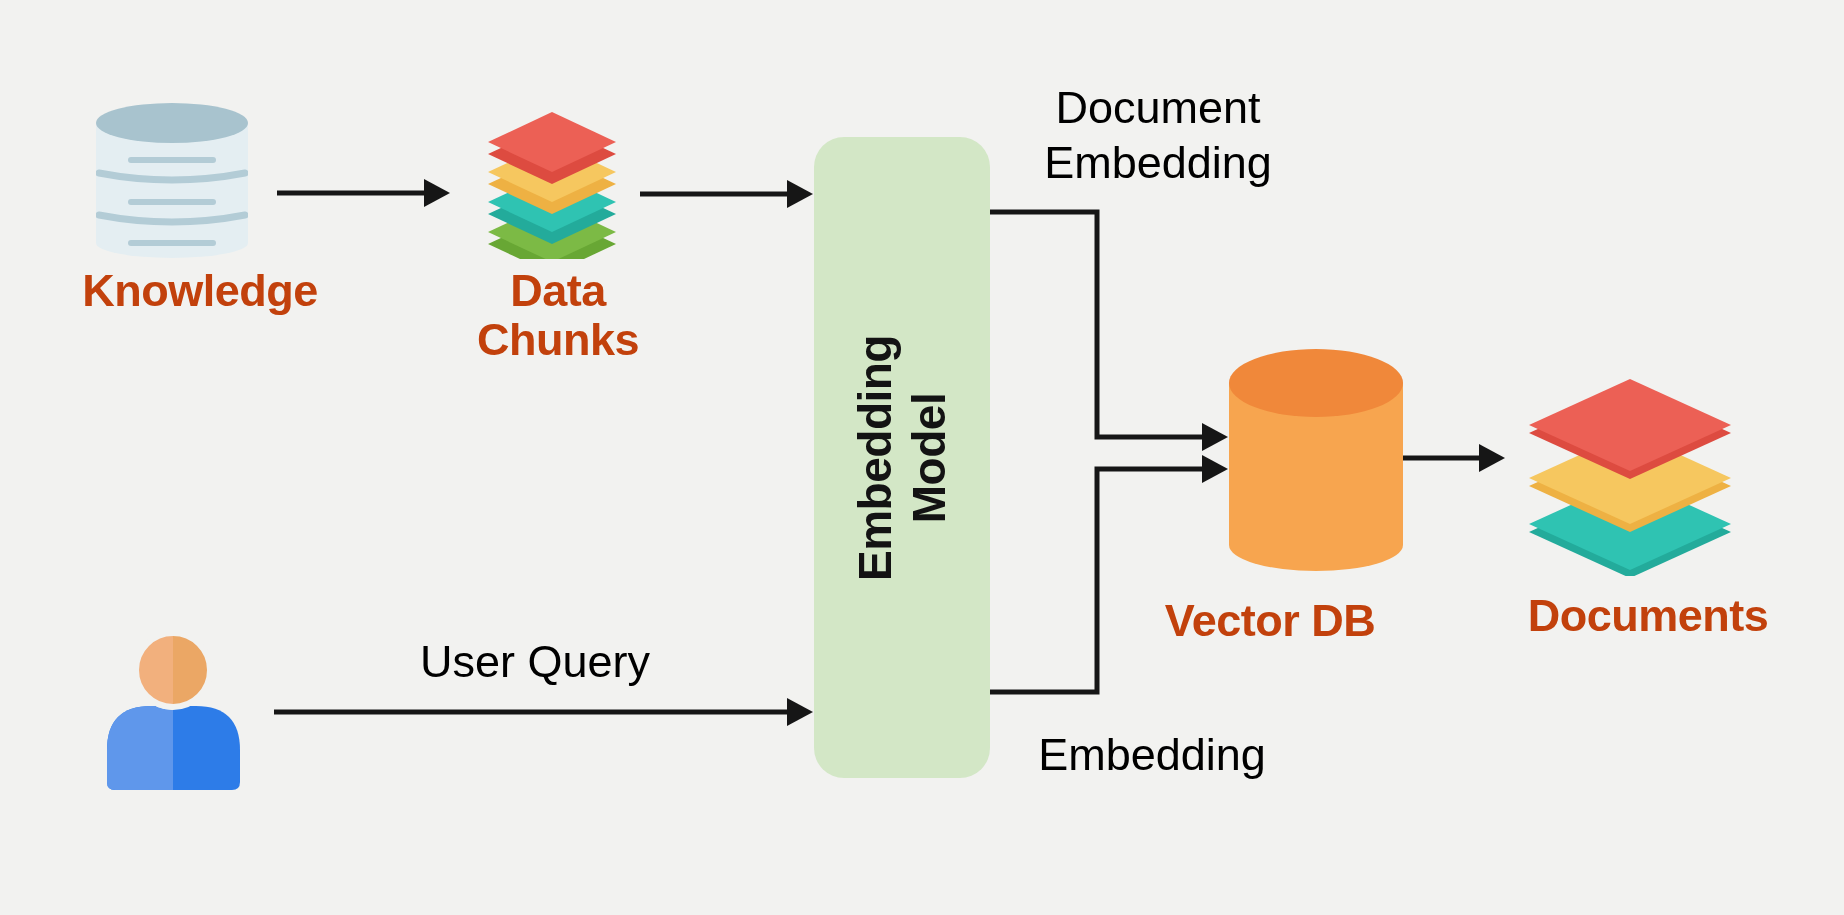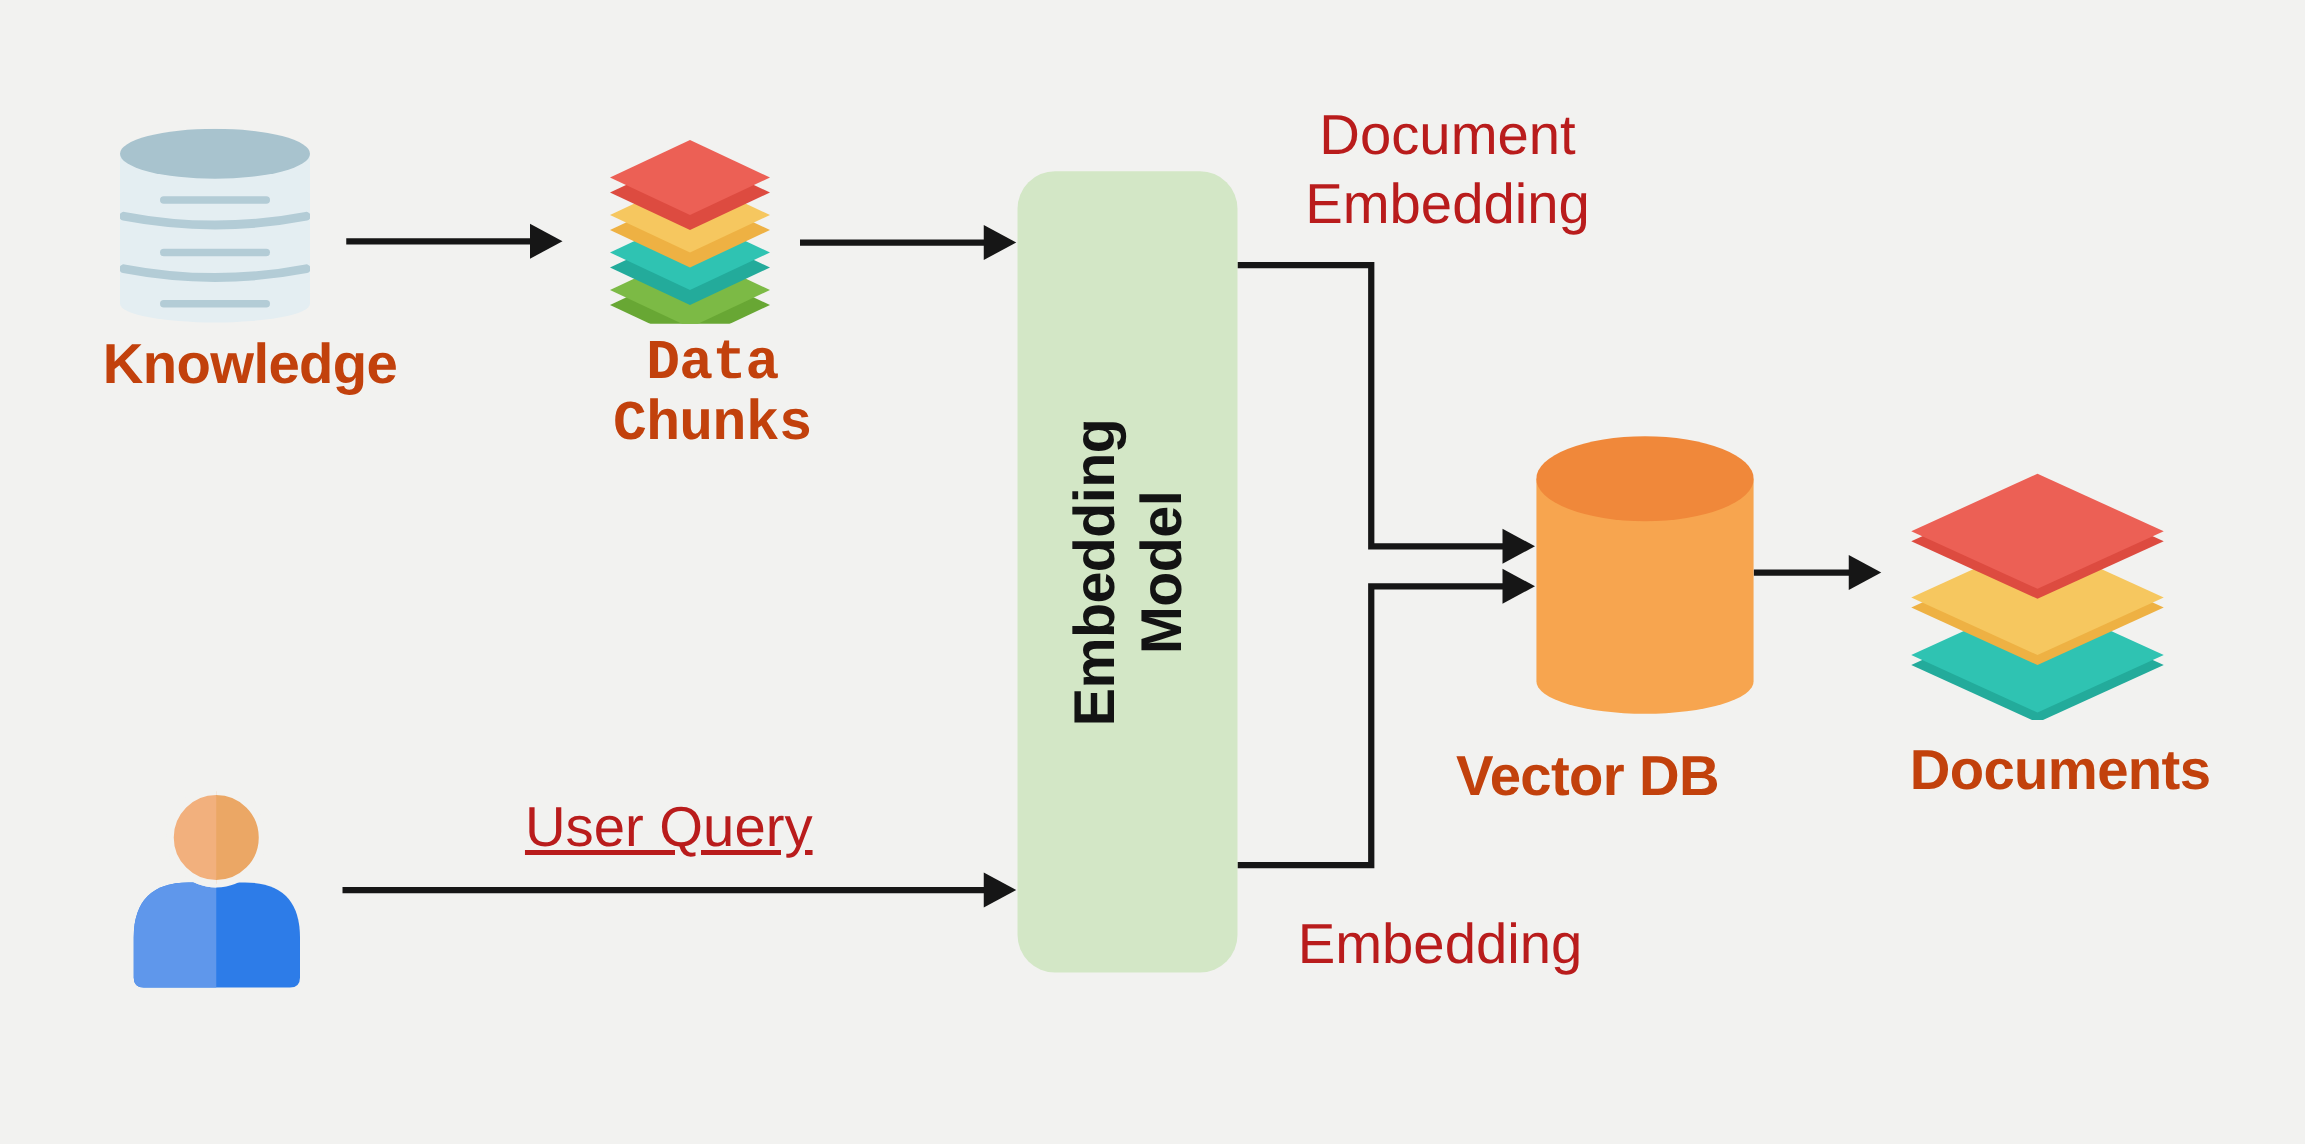--- a/index.html
+++ b/index.html
@@ -26,21 +26,21 @@
     text-align: center;
     color: #c2410c;
     font-weight: 700;
     font-size: 45px;
     line-height: 49px;
     letter-spacing: -0.5px;
   }
   .edge-label {
     position: absolute;
     text-align: center;
-    color: #b91c1c;
+    color: #000000;
     font-weight: 400;
     font-size: 45px;
     line-height: 55px;
   }
   .node-label span, .edge-label span { display: block; }
   .model-box {
     position: absolute;
     left: 814px; top: 137px;
     width: 176px; height: 641px;
     background: #d3e7c6;
@@ -101,21 +101,21 @@
   <svg class="abs" style="left:486px; top:105px;" width="132" height="154" viewBox="0 0 132 154">
     <polygon points="66,13 130,43 66,73 2,43" fill="#68a734" transform="translate(0,96)"></polygon>
     <polygon points="66,7 130,37 66,67 2,37" fill="#7cba45" transform="translate(0,90)"></polygon>
     <polygon points="66,13 130,43 66,73 2,43" fill="#23ab9b" transform="translate(0,66)"></polygon>
     <polygon points="66,7 130,37 66,67 2,37" fill="#2fc3b2" transform="translate(0,60)"></polygon>
     <polygon points="66,13 130,43 66,73 2,43" fill="#eeb143" transform="translate(0,36)"></polygon>
     <polygon points="66,7 130,37 66,67 2,37" fill="#f6c75f" transform="translate(0,30)"></polygon>
     <polygon points="66,13 130,43 66,73 2,43" fill="#dd4b40" transform="translate(0,6)"></polygon>
     <polygon points="66,7 130,37 66,67 2,37" fill="#ec6055"></polygon>
   </svg>
-  <div class="node-label" style="left:420px; top:266px; width:300px;font-family:Liberation Mono, monospace;">
+  <div class="node-label" style="left:408px; top:266px; width:300px;">
     <span>Data</span>
     <span>Chunks</span>
   </div>
 
   <div class="model-box">
     <div class="model-text">
       <span>Embedding</span>
       <span>Model</span>
     </div>
   </div>
@@ -150,21 +150,21 @@
       <clipPath id="user-left-clip">
           <rect x="0" y="0" width="73" height="168"></rect>
         </clipPath>
     </defs>
     <path d="M15 164 H132 Q140 164 140 156 V124 Q140 80 96 80 H51 Q7 80 7 124 V156 Q7 164 15 164 Z" fill="#2d7ce8"></path>
     <path d="M15 164 H132 Q140 164 140 156 V124 Q140 80 96 80 H51 Q7 80 7 124 V156 Q7 164 15 164 Z" fill="#5f97eb" clip-path="url(#user-left-clip)"></path>
     <circle cx="73" cy="44" r="37" fill="#eba765" stroke="#f2f2f0" stroke-width="6"></circle>
     <circle cx="73" cy="44" r="37" fill="#f2b07d" stroke="#f2f2f0" stroke-width="6" clip-path="url(#user-left-clip)"></circle>
   </svg>
 
-  <div class="edge-label" style="left:360px; top:634px; width:350px;text-decoration:underline;">
+  <div class="edge-label" style="left:360px; top:634px; width:350px;">
     <span>User Query</span>
   </div>
 
   <div class="edge-label" style="left:952px; top:727px; width:400px;">
     <span>Embedding</span>
   </div>
 
 </div>
 
 </body></html>

